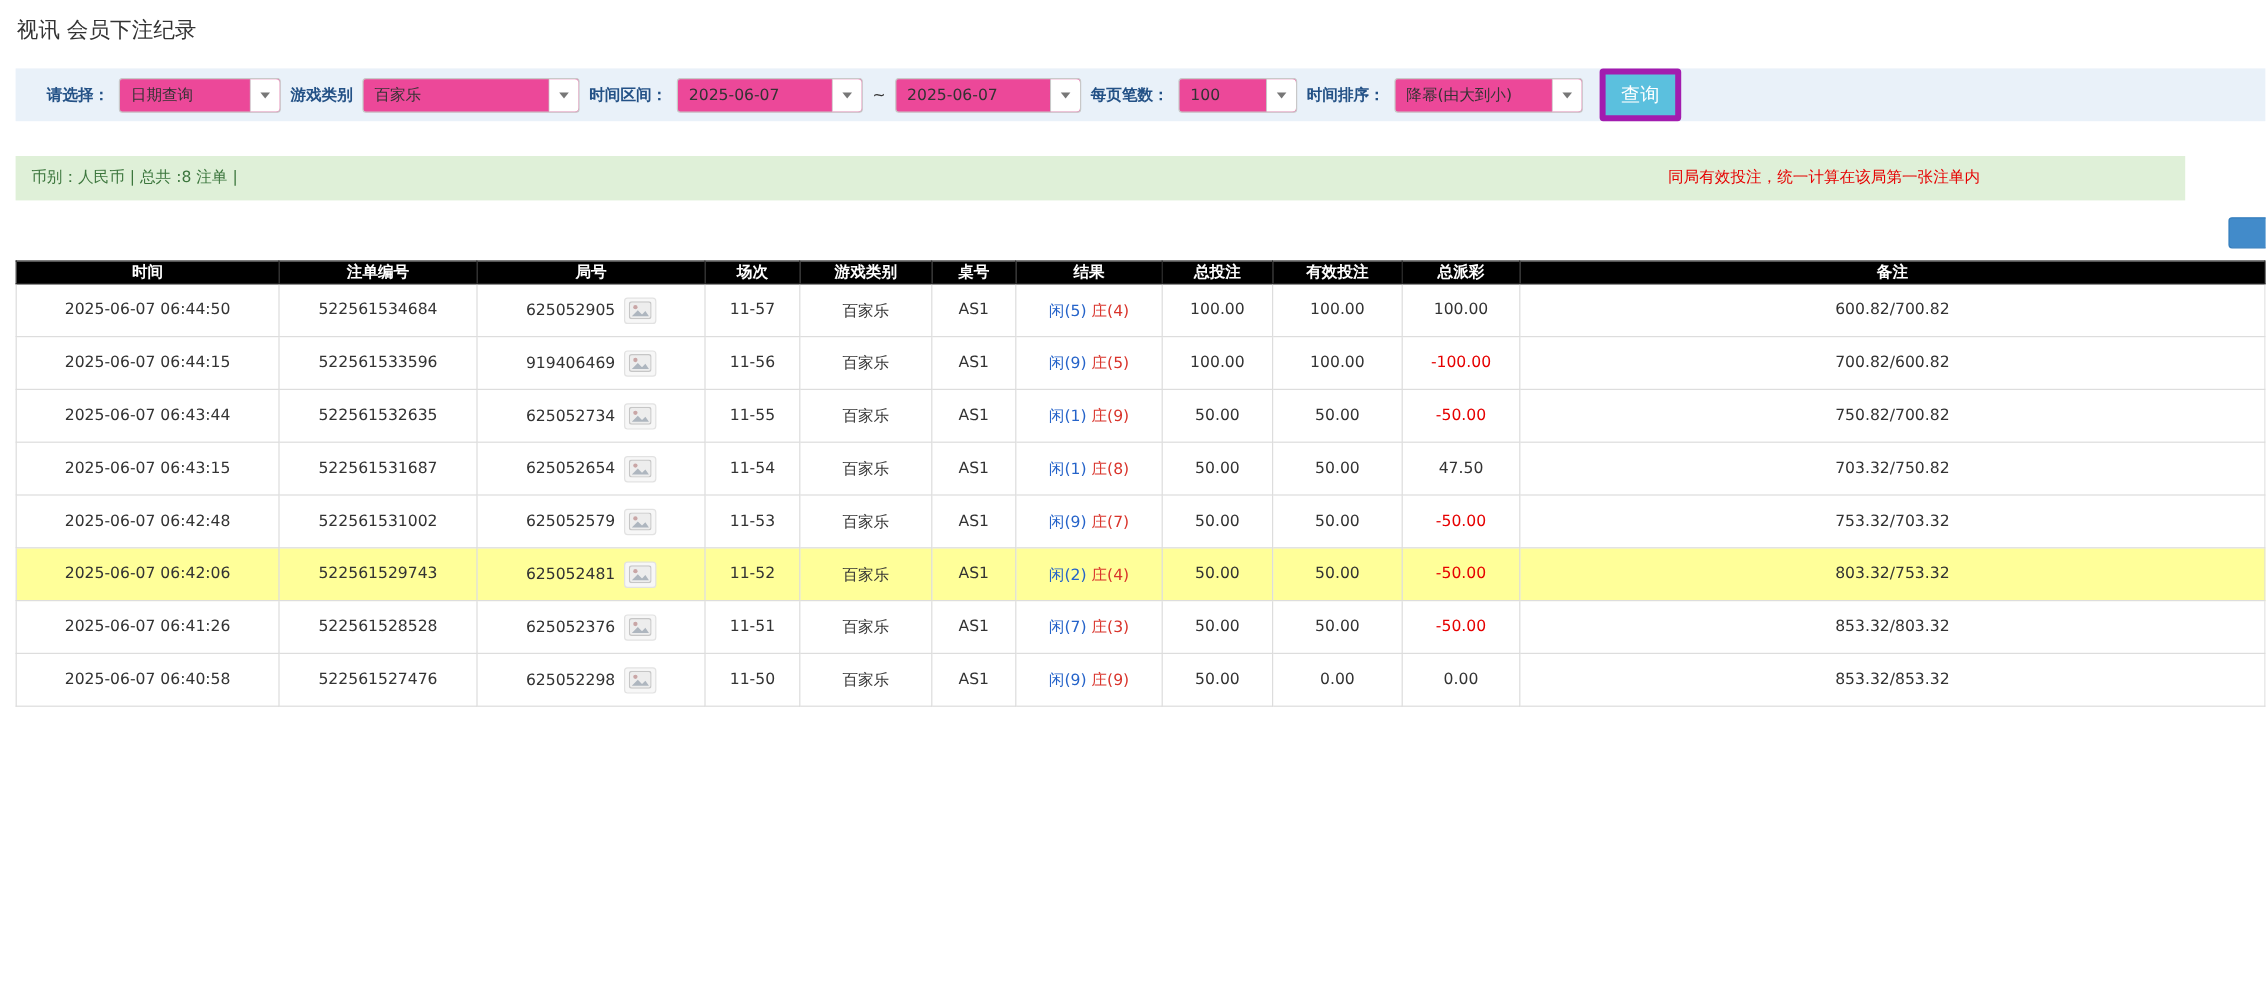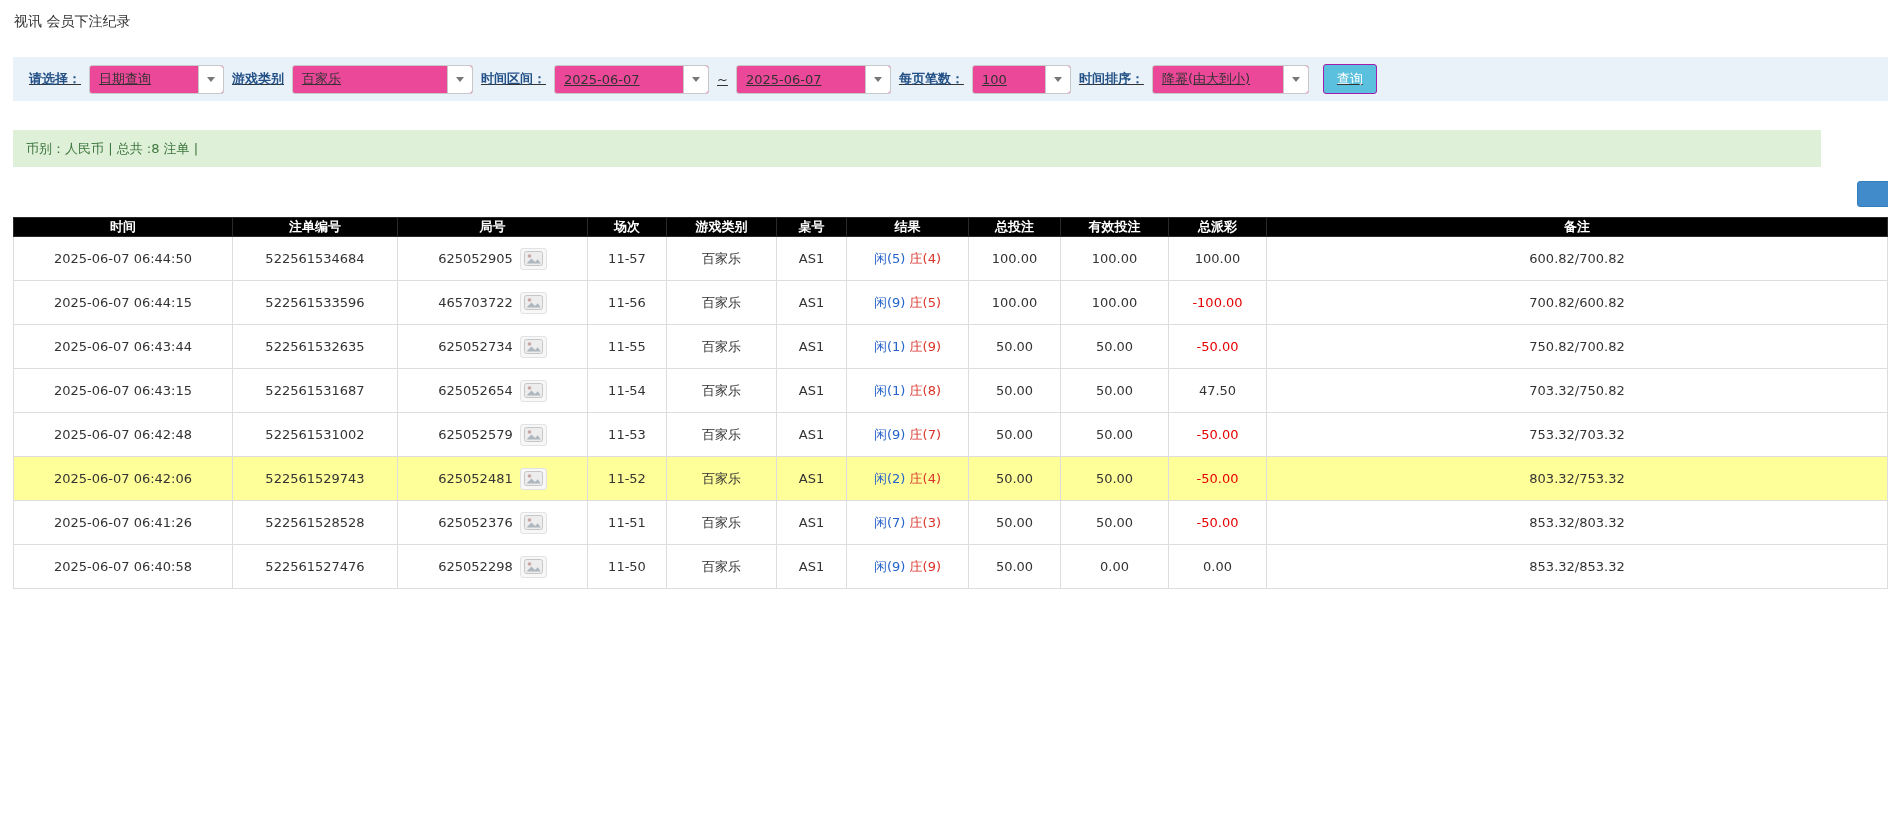--- a/index.html
+++ b/index.html
@@ -5,28 +5,28 @@
   * { box-sizing: border-box; }
   html, body { margin: 0; padding: 0; }
   body {
     width: 1888px; height: 819px; overflow: hidden;
     background: #fff; color: #333; position: relative;
     font-family: "DejaVu Sans", "Liberation Sans", sans-serif;
   }
 
   .page-title {
     position: absolute; left: 14px; top: 13px;
-    font-size: 14px; font-weight: normal; color: #333; margin: 0;
+    font-size: 18px; font-weight: normal; color: #333; margin: 0;
   }
 
   
   .filter-bar {
     position: absolute; left: 13px; top: 57px; width: 1875px; height: 44px;
     background: #e9f1f9; display: flex; align-items: center;
-    padding: 0 16px; gap: 8px; font-size: 13px; white-space: nowrap; text-decoration: underline;
+    padding: 0 26px; gap: 8px; font-size: 13px; white-space: nowrap;
   }
   .flabel { color: #235186; font-weight: bold; }
   .select {
     display: flex; align-items: stretch; height: 29px;
     background: #ec4899; border: 1px solid #c8c8c8; border-radius: 3px;
   }
   .sel-val { display: flex; align-items: center; padding: 0 9px; color: #333; overflow: hidden; }
   .caret-seg {
     width: 25px; border-left: 1px solid #c8c8c8; background: #fff;
     display: flex; align-items: center; justify-content: center;
@@ -34,23 +34,23 @@
   }
   .caret {
     width: 0; height: 0;
     border-left: 4px solid transparent; border-right: 4px solid transparent;
     border-top: 5px solid #777;
   }
   .v108 { width: 108px; } .v154 { width: 154px; } .v128 { width: 128px; }
   .v72  { width: 72px; }  .v130 { width: 130px; }
   .tilde { color: #333; }
   .search-btn {
-    height: 30px; padding: 0 13px; margin-left: 6px;
-    background: var(--accent-blue, #5bc0de); border: 1px solid #a21caf;
-    color: #fff; border-radius: 3px; font-size: 13px; cursor: pointer;
+    height: 44px; padding: 0 13px; margin-left: 6px;
+    background: var(--accent-blue, #5bc0de); border: 5px solid #a21caf;
+    color: #fff; border-radius: 3px; font-size: 16px; cursor: pointer;
     font-family: inherit;
   }
 
   
   .summary-bar {
     position: absolute; left: 13px; top: 130px; width: 1808px; height: 37px;
     background: var(--summary-green-bg, #dff0d8);
   }
   .summary-left {
     position: absolute; left: 13px; top: 0; line-height: 37px;
@@ -150,20 +150,21 @@
     <span class="caret-seg">
         <i class="caret"></i>
       </span>
   </div>
 
   <button class="search-btn">查询</button>
 </div>
 
 <div class="summary-bar">
   <span class="summary-left">币别：人民币 | 总共 :8 注单 |</span>
+  <span class="summary-right">同局有效投注，统一计算在该局第一张注单内</span>
 </div>
 
 <div class="partial-btn"></div>
 
 <table class="bet-table">
   <colgroup>
     <col style="width:219px">
       <col style="width:165px">
       <col style="width:190px">
     <col style="width:79px">
@@ -212,21 +213,21 @@
     </td>
     <td class="totalbet">100.00</td>
     <td>100.00</td>
     <td class="payout">100.00</td>
     <td>600.82/700.82</td>
   </tr>
       <tr>
     <td>2025-06-07 06:44:15</td>
     <td>522561533596</td>
     <td>
-      <span>465703722</span><span class="icon-btn">
+      <span>919406469</span><span class="icon-btn">
             <svg width="19" height="15" viewBox="0 0 19 15" aria-hidden="true">
               <rect x="0.5" y="0.5" width="18" height="14" rx="2" fill="#ededed" stroke="#c6c6c6"></rect>
               <circle cx="5.5" cy="5" r="1.8" fill="#c9a6a6"></circle>
               <path d="M2.5 12.5 L7.5 7.5 L11 11 L13.8 8.2 L16.8 12.5 Z" fill="#aeb6bf"></path>
             </svg>
           </span>
     </td>
     <td>11-56</td>
     <td>百家乐</td>
     <td>AS1</td>

